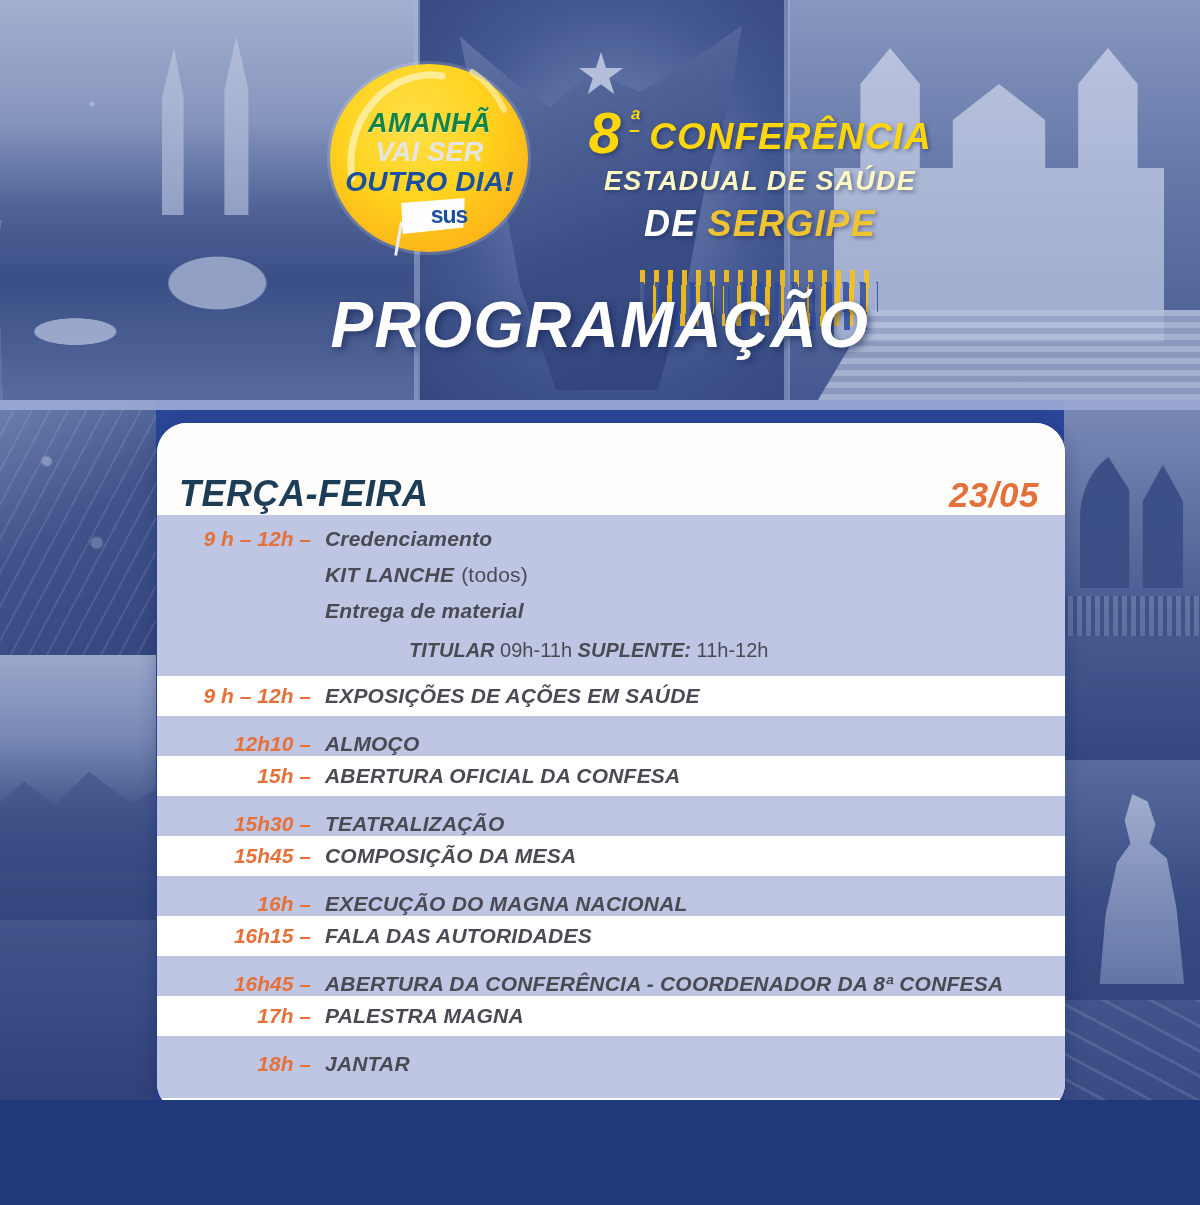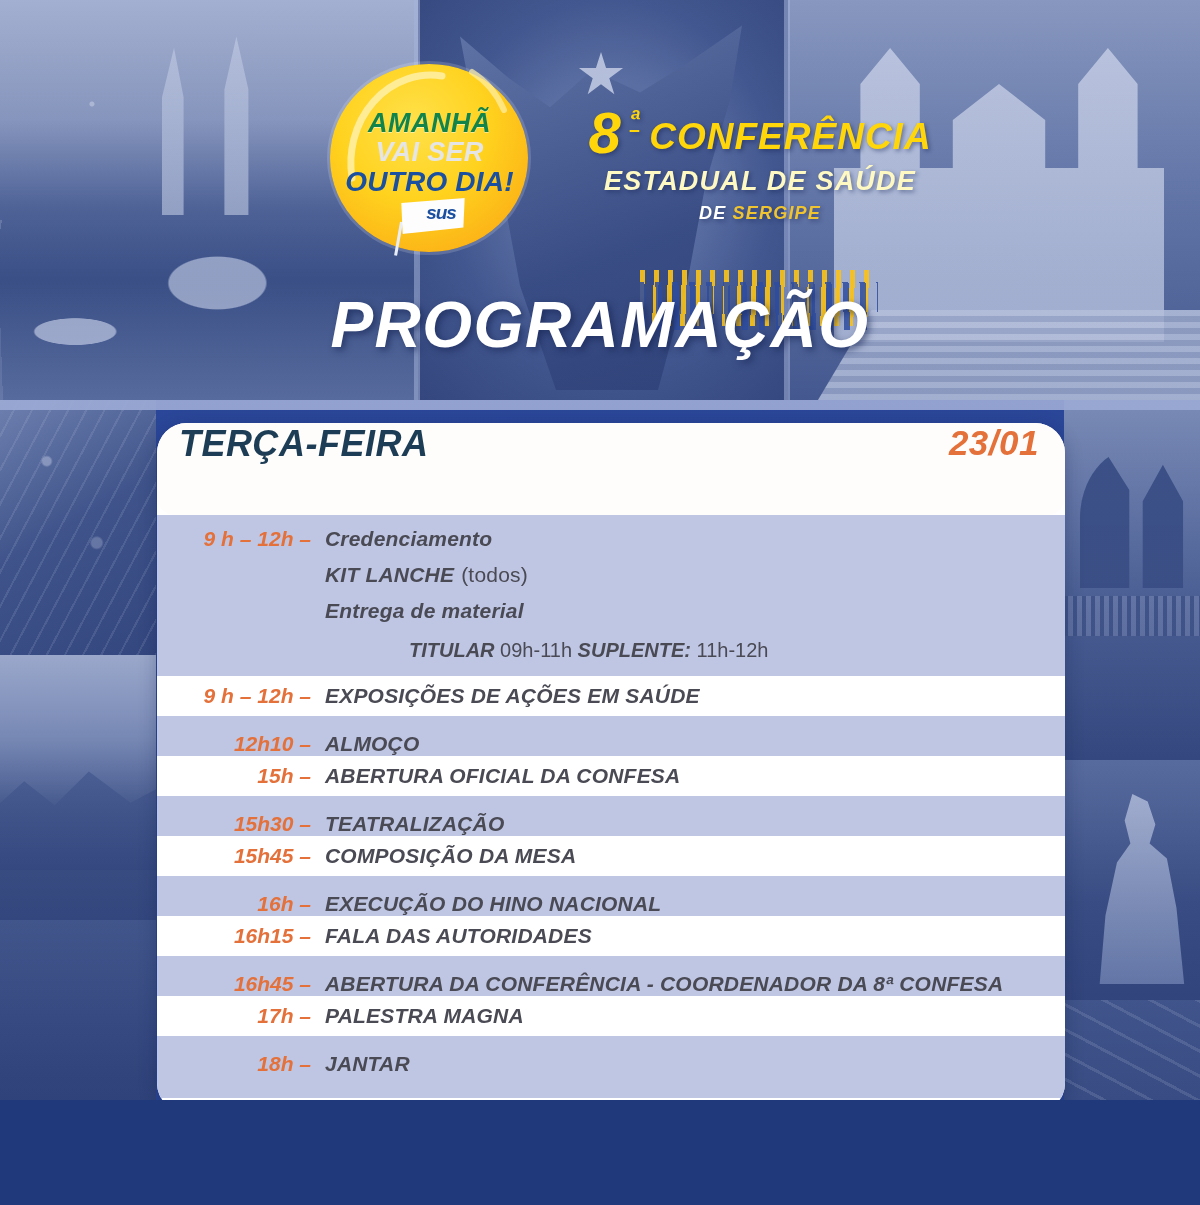--- a/index.html
+++ b/index.html
@@ -231,22 +231,22 @@
   }
   .sus-flag {
     position:absolute; left:78px; top:140px; width:66px; height:36px;
   }
   .sus-flag .flagbody{
     position:absolute; inset:0; background:#fdfdfd;
     clip-path:polygon(2% 14%,98% 0,96% 82%,4% 100%);
     box-shadow:0 1px 2px rgba(0,0,0,.18);
   }
   .sus-flag .sus-word{
-    position:absolute; left:8px; top:4px; width:66px; text-align:center;
-    font-size:19px; font-weight:bold; font-style:italic; color:#1B4FA0;
+    position:absolute; left:16px; top:4px; width:66px; text-align:center;
+    font-size:23px; font-weight:bold; color:#1B4FA0;
     letter-spacing:-1px;
   }
   .sus-flag .pole{
     position:absolute; left:0px; top:24px; width:3px; height:34px;
     background:#e9edf7; transform:rotate(10deg); transform-origin:top;
   }
 
   .crowd {
     position:absolute; left:318px; top:212px; width:230px; height:56px;
     background:
@@ -284,21 +284,21 @@
     font-size:37px; font-weight:bold; font-style:italic; color:#FFD60A;
     letter-spacing:1px; align-self:center; margin-top:6px;
     text-shadow:2px 2px 4px rgba(18,32,80,.45);
   }
   .tb-row2 {
     font-size:27px; font-weight:bold; font-style:italic; color:#fef9c3;
     letter-spacing:1.2px; margin-top:4px;
     text-shadow:2px 2px 4px rgba(18,32,80,.45);
   }
   .tb-row3 {
-    margin-top:6px; font-size:18px; font-weight:bold; font-style:italic;
+    margin-top:6px; font-size:36px; font-weight:bold; font-style:italic;
     letter-spacing:1.2px;
     text-shadow:2px 2px 4px rgba(18,32,80,.45);
   }
   .tb-de { color:#FFFFFF; }
   .tb-sergipe { color:#F0C431; }
 
   .programacao {
     position:absolute; left:0; top:288px; width:1200px; text-align:center;
     font-size:64px; font-weight:bold; font-style:italic; color:#FFFFFF;
     letter-spacing:1.5px;
@@ -307,21 +307,21 @@
 
   
   .card {
     position:absolute; left:157px; top:423px; width:908px; height:690px;
     background:#FFFFFF;
     border-radius:30px;
     overflow:hidden;
     box-shadow:0 5px 18px rgba(12,25,70,.30);
   }
   .card-head {
-    height:92px; display:flex; align-items:flex-start; justify-content:space-between;
+    height:92px; display:flex; align-items:flex-end; justify-content:space-between;
     padding:0 26px 0 22px; background:#FFFDFB;border-radius:18px;
   }
   .day-name {
     font-size:36px; font-weight:bold; font-style:italic; color:#1C3D55;
     letter-spacing:.5px;
   }
   .day-date {
     font-size:35px; font-weight:bold; font-style:italic; color:#E4703A;
     letter-spacing:.5px;
   }
@@ -425,21 +425,21 @@
       <span class="tb-sergipe">SERGIPE</span>
     </div>
   </div>
 
   <div class="programacao">PROGRAMAÇÃO</div>
 
   <div class="card">
 
     <div class="card-head">
       <div class="day-name">TERÇA-FEIRA</div>
-      <div class="day-date">23/01</div>
+      <div class="day-date">23/05</div>
     </div>
 
     <div class="block-first">
       <div class="bf-line">
         <span class="bf-time">9 h – 12h –</span>
         <span class="bf-text">Credenciamento</span>
       </div>
       <div class="bf-line">
         <span class="bf-time"></span>
         <span class="bf-text">KIT LANCHE</span>
@@ -470,21 +470,21 @@
         <div class="row alt">
           <span class="row-time">15h30 –</span>
           <span class="row-label">TEATRALIZAÇÃO</span>
         </div>
         <div class="row plain">
           <span class="row-time">15h45 –</span>
           <span class="row-label">COMPOSIÇÃO DA MESA</span>
         </div>
         <div class="row alt">
           <span class="row-time">16h –</span>
-          <span class="row-label">EXECUÇÃO DO HINO NACIONAL</span>
+          <span class="row-label">EXECUÇÃO DO MAGNA NACIONAL</span>
         </div>
         <div class="row plain">
           <span class="row-time">16h15 –</span>
           <span class="row-label">FALA DAS AUTORIDADES</span>
         </div>
         <div class="row alt">
           <span class="row-time">16h45 –</span>
           <span class="row-label">ABERTURA DA CONFERÊNCIA - COORDENADOR DA 8ª CONFESA</span>
         </div>
         <div class="row plain">

